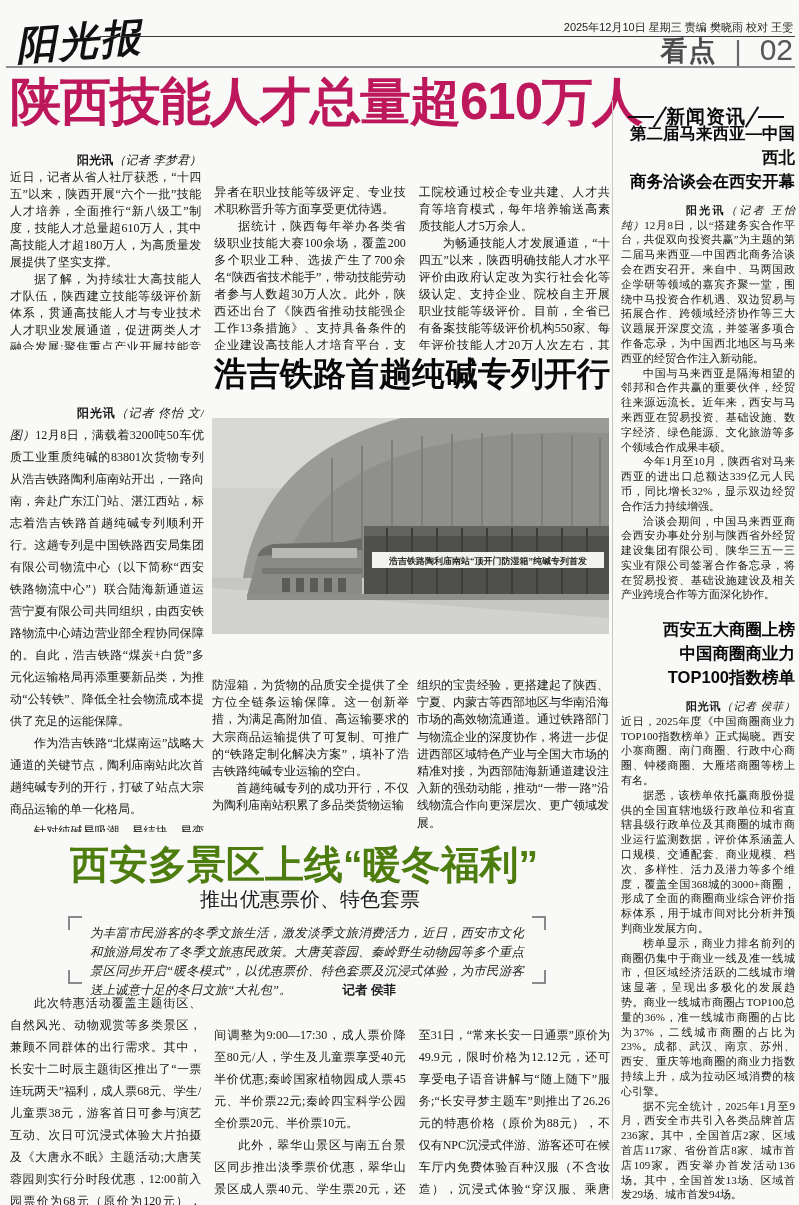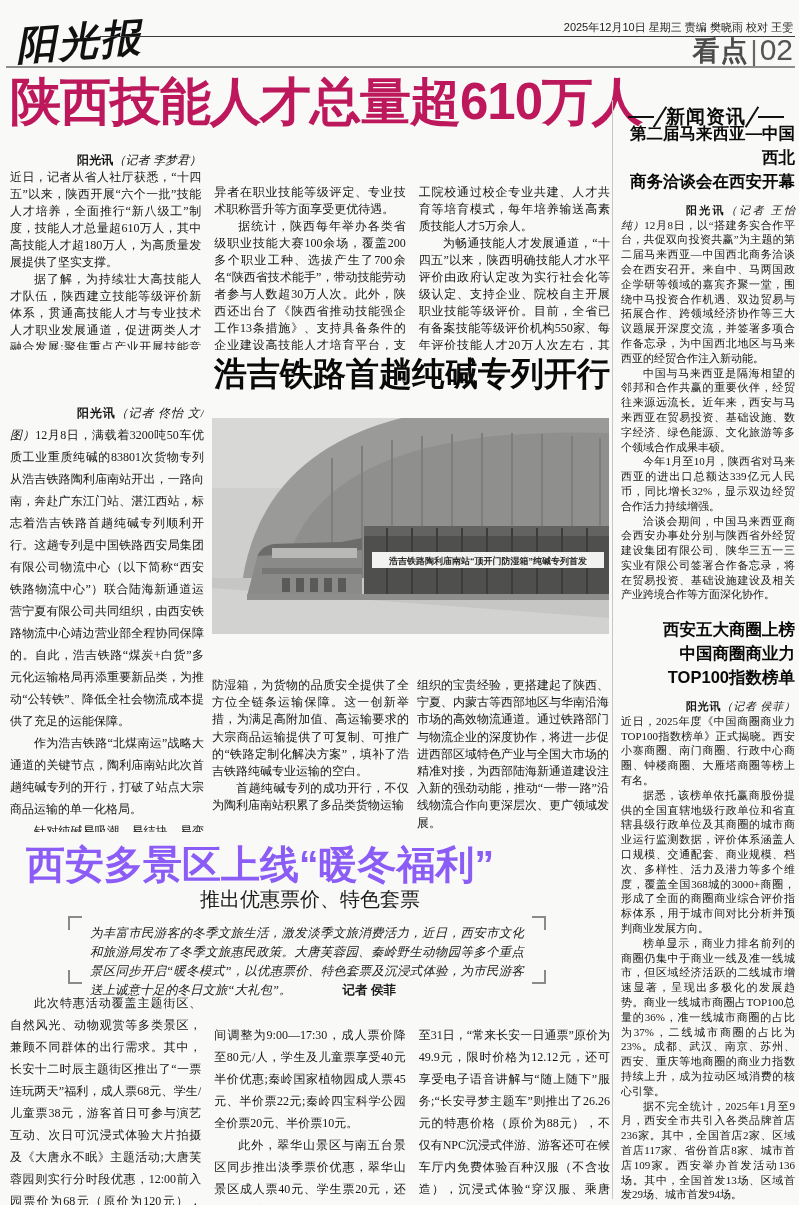--- a/index.html
+++ b/index.html
@@ -15,21 +15,21 @@
     font-style:italic; font-family:"DejaVu Serif",serif; color:#111;
     transform:rotate(-4deg); letter-spacing:2px;
   }
   .hline1 { position:absolute; left:100px; right:4px; top:36px; height:1px; background:#3a3a3a; }
   .dateline {
     position:absolute; right:6px; top:20px; font-size:11px; color:#222;
     font-family:"Liberation Sans",sans-serif;
   }
   .section-box {
     position:absolute; right:6px; top:33px; display:flex; align-items:baseline;
-    font-family:"Liberation Sans",sans-serif; color:#4c4c4c;
+    font-family:"Liberation Sans",sans-serif; color:#4c4c4c;gap:16px;
   }
   .section-box .sec { font-size:27px; font-weight:bold; letter-spacing:1px; }
   .section-box .bar { font-size:27px; font-weight:300; margin:0 2px; color:#666; }
   .section-box .num { font-size:30px; font-weight:400; color:#555; }
   .hline2 { position:absolute; left:6px; right:4px; top:66px; height:2px; background:#8d8d8d; }
 
   
   .headline {
     position:absolute; left:10px; top:74px; width:600px;
     font-family:"Liberation Sans","DejaVu Sans",sans-serif;
@@ -70,22 +70,22 @@
     font-size:12px; line-height:22px; }
   .train-col2 { position:absolute; left:212px; top:645px; width:197px; height:188px; overflow:hidden;
     font-size:12px; line-height:17.2px; }
   .train-col3 { position:absolute; left:417px; top:645px; width:192px; height:188px; overflow:hidden;
     font-size:12px; line-height:17.2px; }
   .photo { position:absolute; left:212px; top:418px; width:397px; height:216px; background:#fde047; }
   .photo svg { display:block; }
 
   
   .winter-title {
-    position:absolute; left:26px; top:838px; width:600px; 
-    font-family:"Liberation Sans","DejaVu Sans",sans-serif; font-size:39px; font-weight:900; color:#8b5cf6;
+    position:absolute; left:4px; top:838px; width:600px; text-align:center;
+    font-family:"Liberation Sans","DejaVu Sans",sans-serif; font-size:39px; font-weight:900; color:#4d7c0f;
     white-space:nowrap;
   }
   .winter-sub {
     position:absolute; left:10px; top:886px; width:600px; text-align:center;
     font-family:"Liberation Sans",sans-serif; font-size:20px; font-weight:500; color:#1c1c1c;
   }
   .intro-box {
     position:absolute; left:68px; top:916px; width:478px; height:68px; padding:8px 22px;
     font-size:12.5px; line-height:19px; font-style:italic; text-align:justify; color:#1a1a1a;
   }

